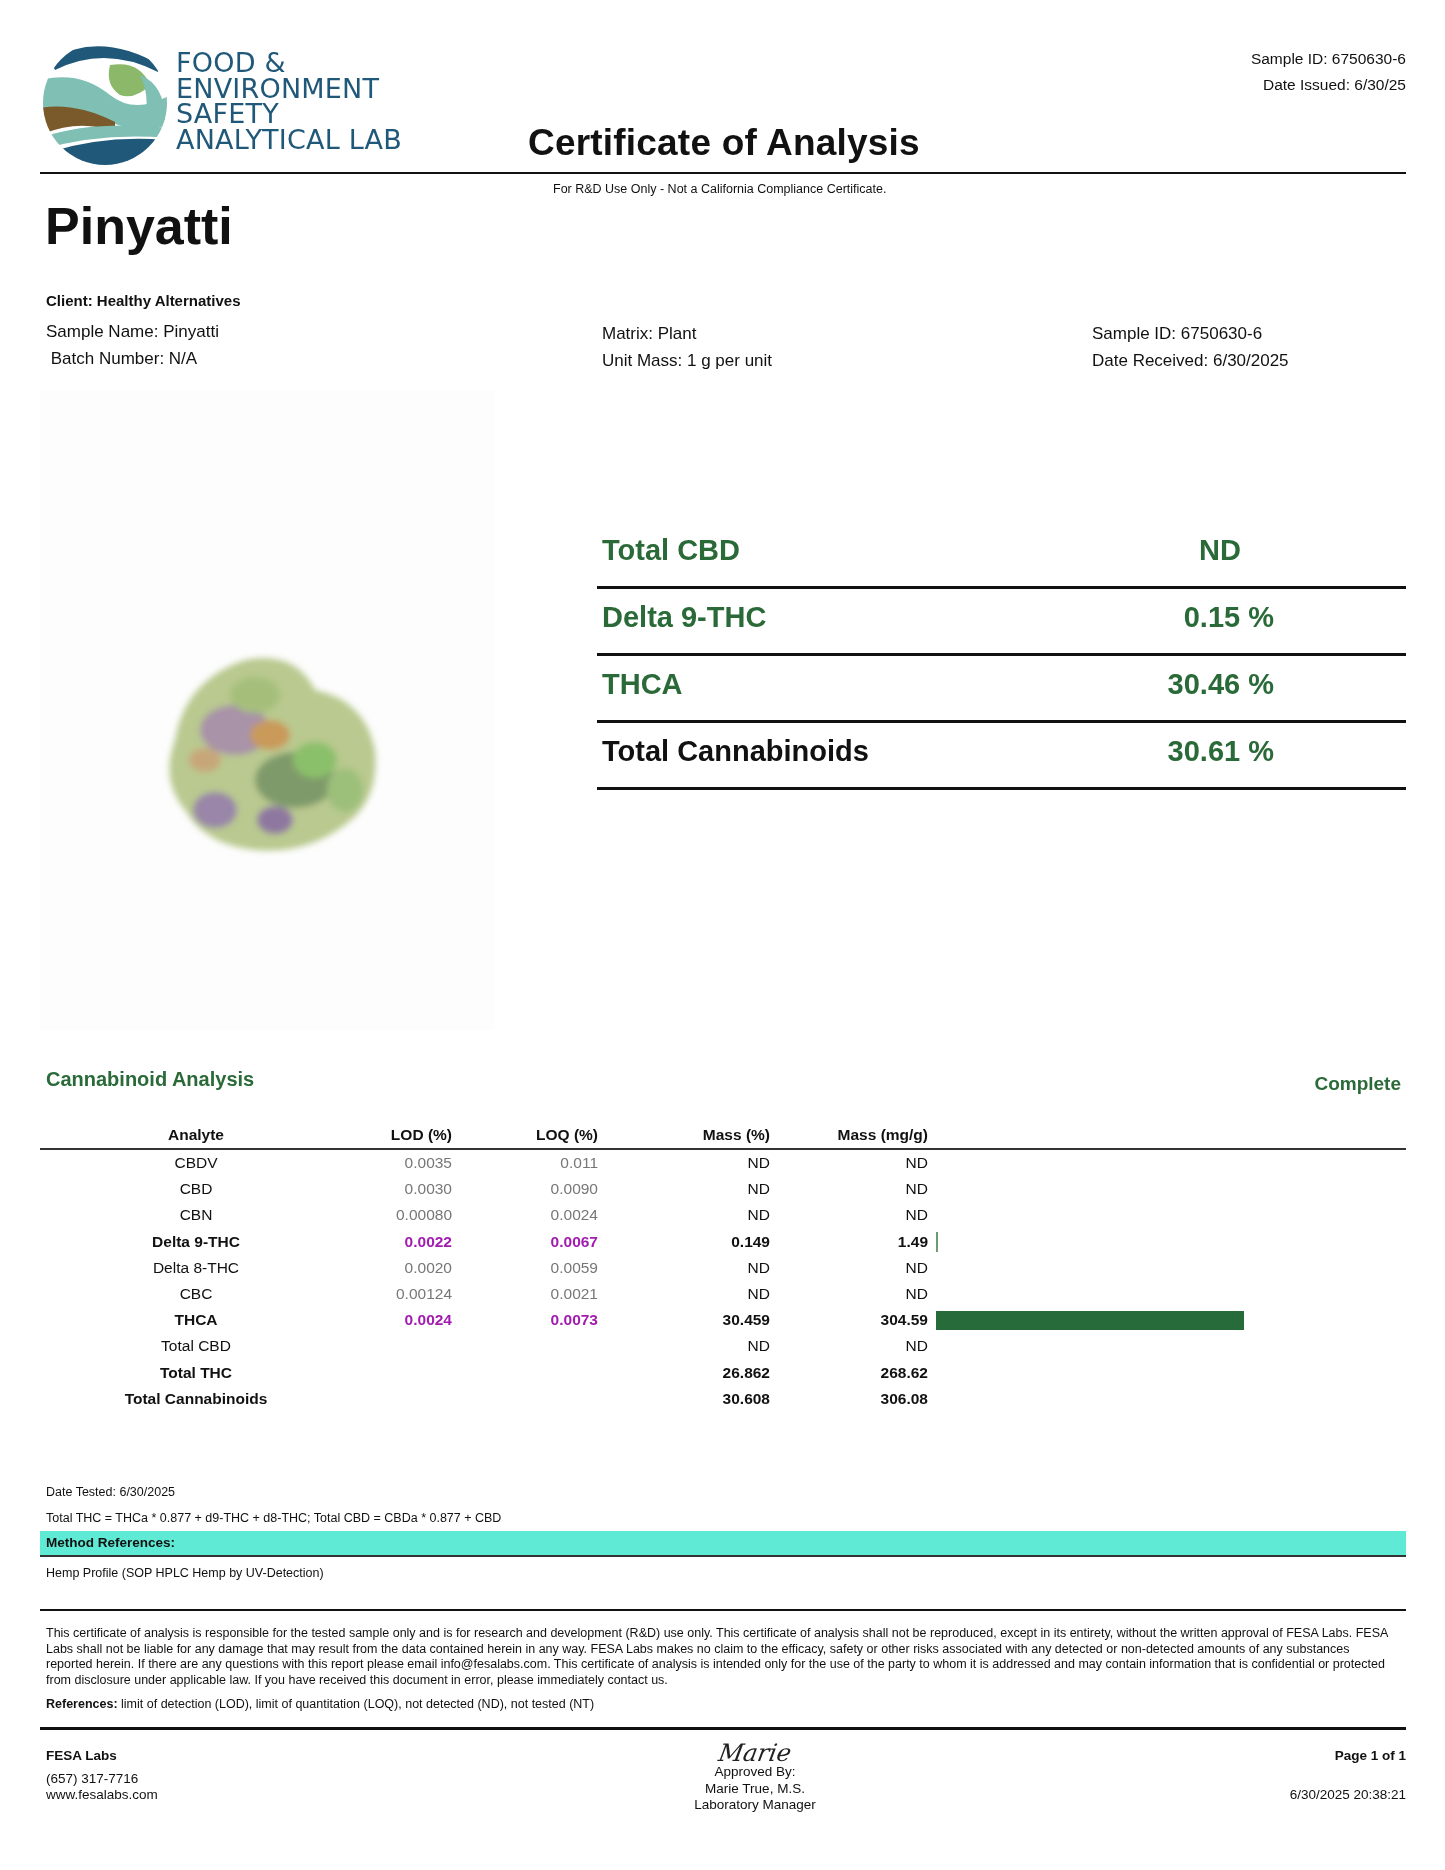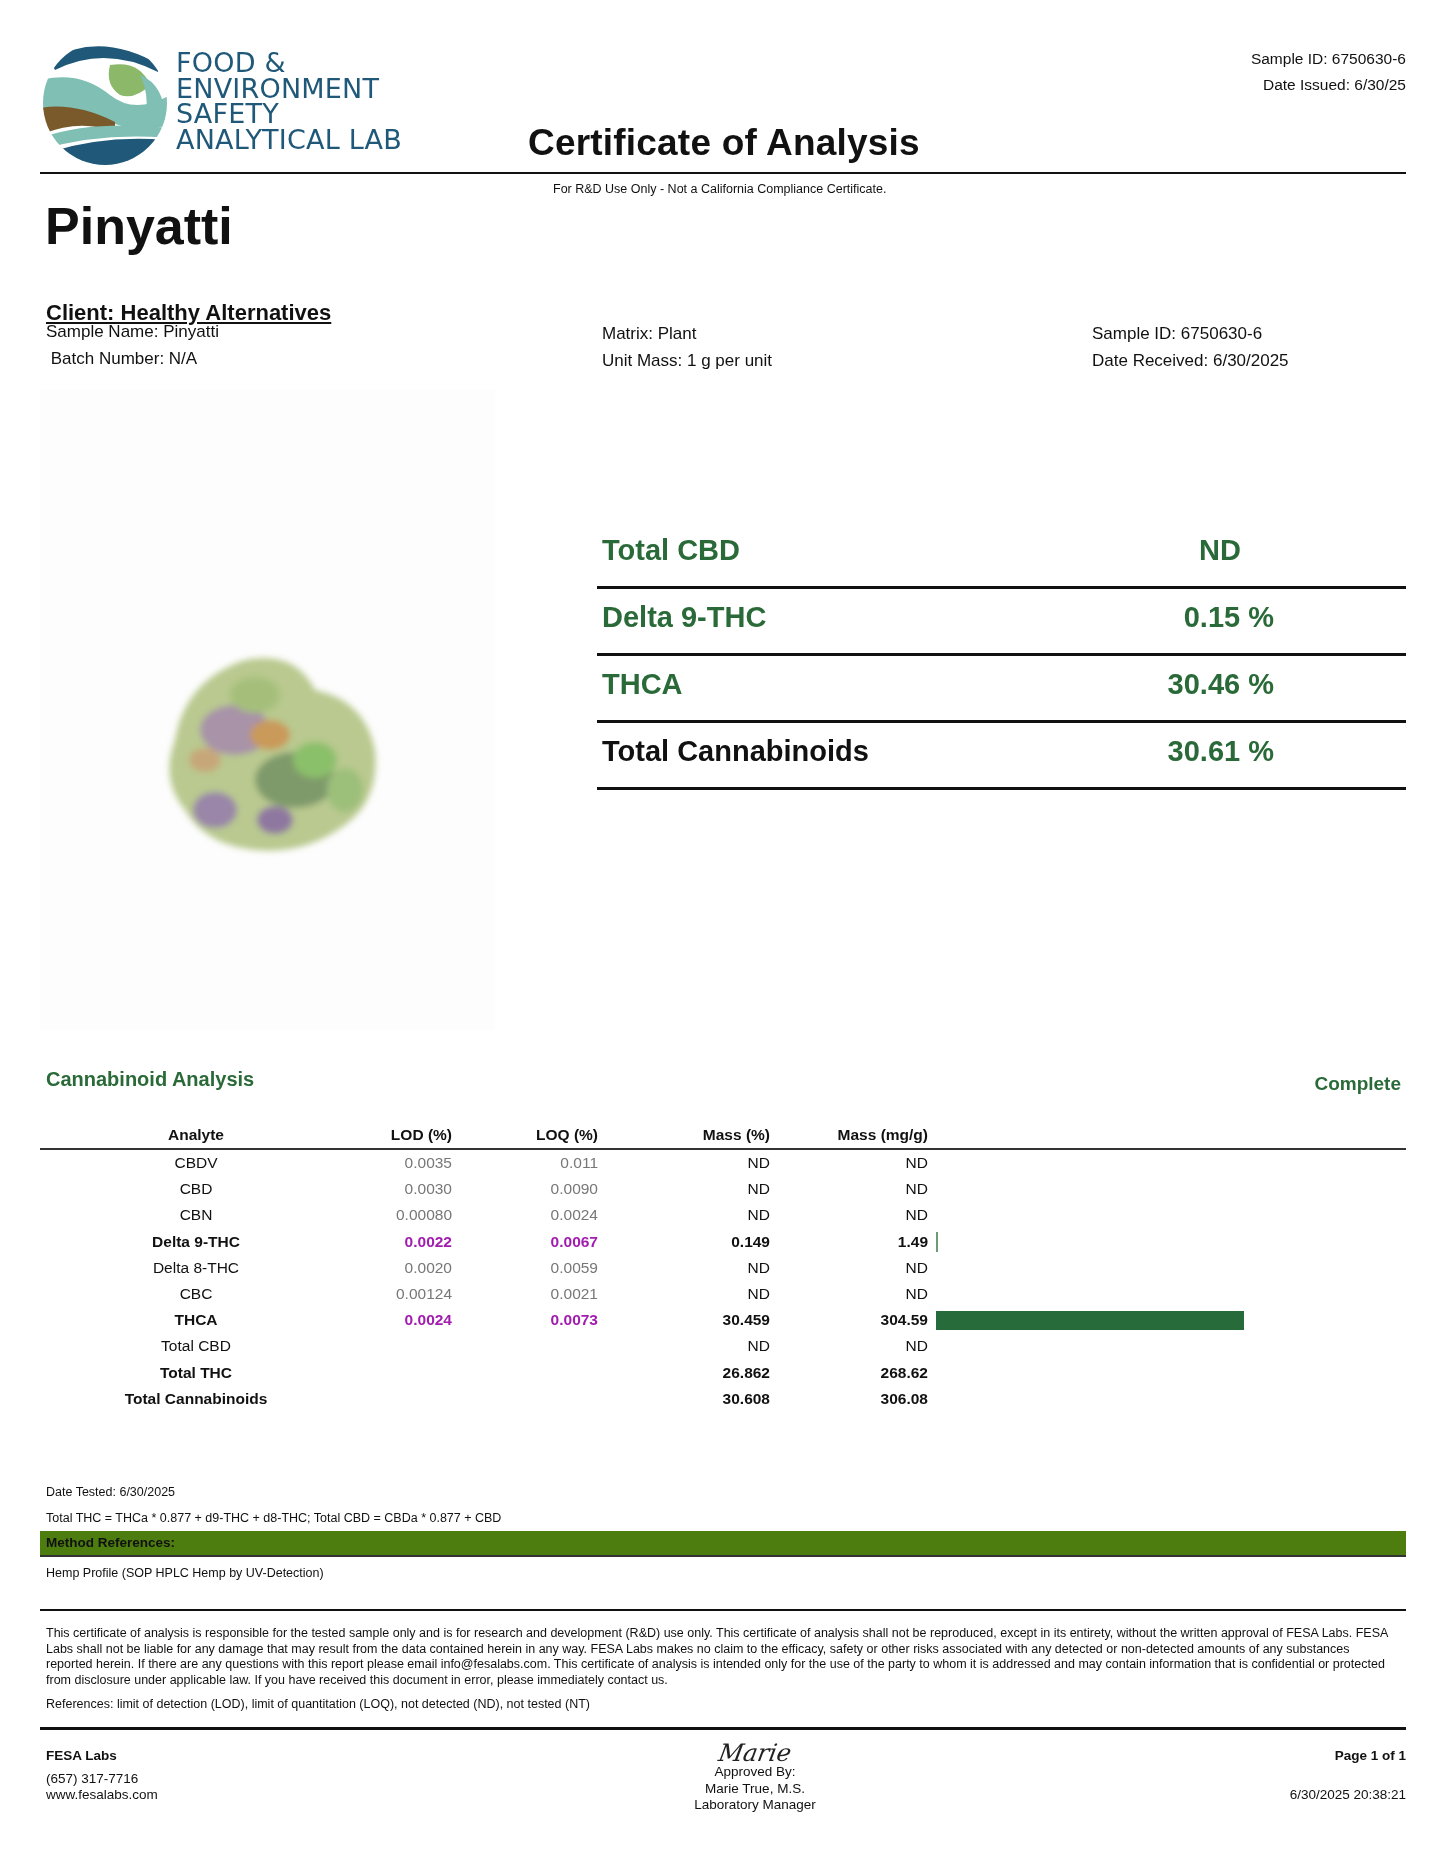--- a/index.html
+++ b/index.html
@@ -9,21 +9,21 @@
   
   .logo { left: 40px; top: 40px; width: 130px; height: 126px; }
   .logo-text { left: 176px; top: 50px; color: #1f5878; font-size: 27px; line-height: 25.5px;
                letter-spacing: 0.2px; font-family: "DejaVu Sans", sans-serif; font-weight: normal; }
   .hdr-right { right: 39px; top: 46px; text-align: right; font-size: 15.5px; line-height: 26px; color: #111; }
   .cert-title { left: 528px; top: 122px; font-size: 37px; font-weight: bold; color: #111; letter-spacing: 0.2px; }
   .hdr-rule { left: 40px; right: 39px; top: 172px; height: 2px; background: #111; }
   .rd-note { left: 553px; top: 182px; font-size: 12.5px; color: #111; }
   .product-name { left: 45px; top: 196px; font-size: 52px; font-weight: bold; color: #111; }
   
-  .client { left: 46px; top: 300px; font-size: 22px; font-weight: bold; text-decoration: underline; }
+  .client { left: 46px; top: 292px; font-size: 15px; font-weight: bold; }
   .info { font-size: 17px; line-height: 27px; color: #111; }
   .col1 { left: 46px; top: 318px; }
   .col2 { left: 602px; top: 320px; }
   .col3 { left: 1092px; top: 320px; }
   
   .photo { left: 40px; top: 390px; width: 455px; height: 640px; background: #fdfdfd; }
   .bud { left: 145px; top: 640px; width: 250px; height: 230px; }
   
   .summary { left: 597px; top: 522px; width: 809px; }
   .sum-row { position: relative; height: 67px; border-bottom: 3px solid #111; box-sizing: border-box; }
@@ -45,27 +45,27 @@
   .bar.thin { width: 2px; height: 20px; background: #6e9a74; }
   .c-analyte { width: 300px; }
   .c-lod { width: 106px; }
   .c-loq { width: 146px; }
   .c-mass { width: 172px; }
   .c-mg { width: 158px; }
   
   .small { font-size: 12.5px; color: #111; }
   .date-tested { left: 46px; top: 1485px; }
   .formula { left: 46px; top: 1511px; }
-  .method-hdr { left: 40px; right: 39px; top: 1531px; height: 24px; background: #4d7c0f; border-bottom: 2px solid #333; padding-left: 28px; }
+  .method-hdr { left: 40px; right: 39px; top: 1531px; height: 24px; background: #5eead4; border-bottom: 2px solid #333; padding-left: 28px; }
   .method-hdr span { position: absolute; left: 6px; top: 4px; font-size: 13.5px; font-weight: bold; }
   .method-val { left: 46px; top: 1566px; }
   .rule2 { left: 40px; right: 39px; top: 1609px; height: 1.5px; background: #111; }
   .disclaimer { left: 46px; top: 1626px; width: 1345px; font-size: 12.5px; line-height: 15.5px; color: #111; }
   .refs { left: 46px; top: 1697px; font-size: 12.5px; }
-  .refs b { font-weight: normal; }
+  .refs b { font-weight: bold; }
   .rule3 { left: 40px; right: 39px; top: 1727px; height: 3px; background: #111; }
   
   .foot-left { left: 46px; top: 1748px; font-size: 13.5px; line-height: 16.5px; }
   .foot-left .b { font-weight: bold; margin-bottom: 6px; }
   .foot-center { left: 640px; width: 230px; top: 1742px; text-align: center; font-size: 13.5px; line-height: 16.5px; }
   .sig { font-family: "DejaVu Serif", serif; font-style: italic; font-size: 24px; line-height: 22px; color: #222; transform: skewX(-10deg); }
   .foot-right { right: 39px; top: 1748px; text-align: right; font-size: 13.5px; line-height: 16.5px; }
   .foot-right .b { font-weight: bold; margin-bottom: 22px; }
 </style>
 </head>

